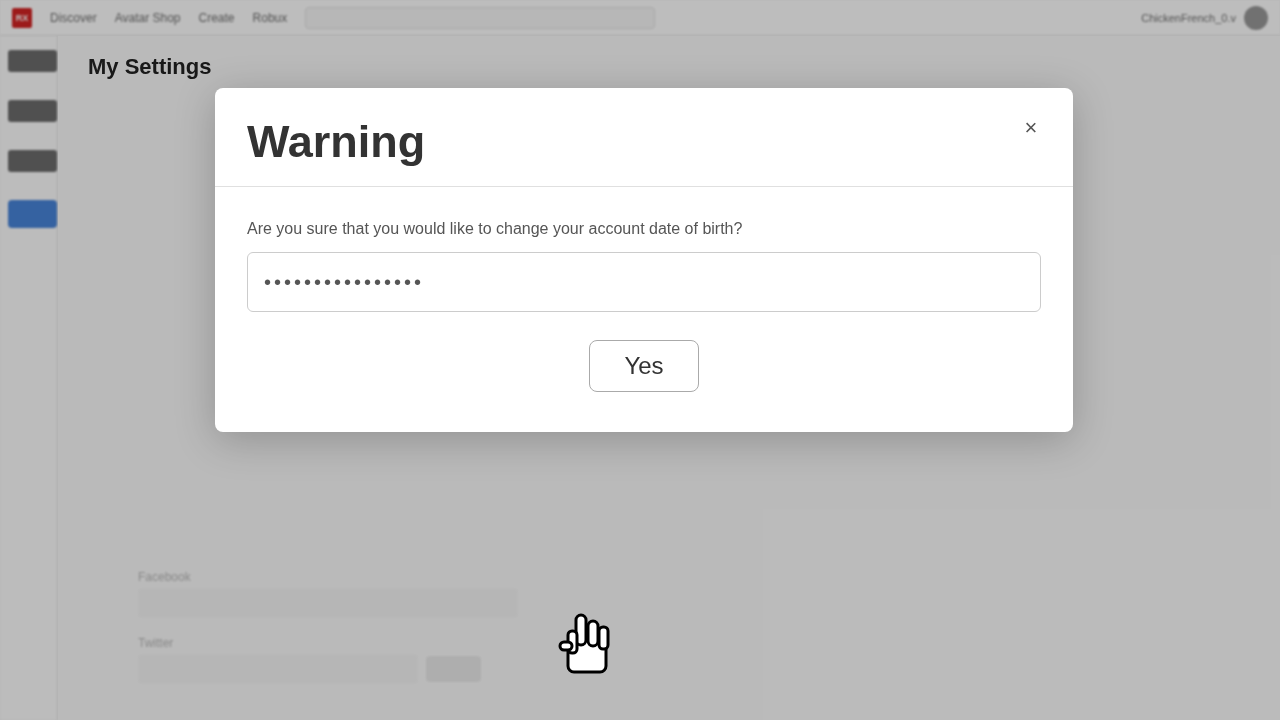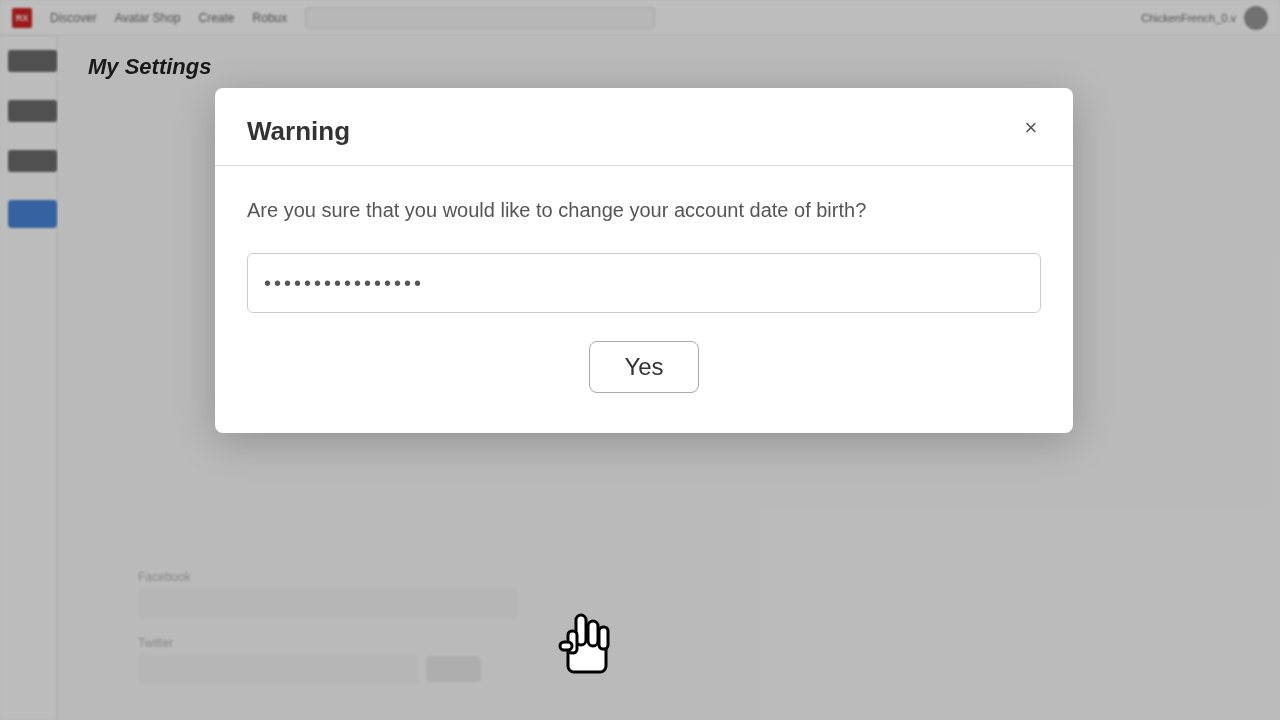--- a/index.html
+++ b/index.html
@@ -166,21 +166,21 @@
       box-shadow: 0 8px 40px rgba(0,0,0,0.22);
       overflow: hidden;
     }
 
     .modal-header {
       padding: 28px 32px 18px;
       position: relative;
     }
 
     .modal-title {
-      font-size: 26px;
+      font-size: 45px;
       font-weight: 700;
       color: #333;
     }
 
     .modal-close {
       position: absolute;
       top: 22px;
       right: 24px;
       width: 36px;
       height: 36px;
@@ -199,24 +199,24 @@
       height: 1px;
       background: #e0e0e0;
       margin: 0 0 0 0;
     }
 
     .modal-body {
       padding: 30px 32px 32px;
     }
 
     .modal-message {
-      font-size: 20px;
+      font-size: 16px;
       color: #555;
       line-height: 1.45;
-      margin-bottom: 28px;
+      margin-bottom: 12px;
     }
 
     .modal-input-wrapper {
       border: 1px solid #ccc;
       border-radius: 6px;
       padding: 0 16px;
       height: 60px;
       display: flex;
       align-items: center;
       margin-bottom: 28px;
@@ -262,21 +262,20 @@
       bottom: 38px;
       left: 558px;
     }
 
     
     .my-settings-title {
       font-size: 22px;
       font-weight: 700;
       color: #222;
       padding: 18px 30px 12px;
-      font-style: italic;
     }
 
     
     .social-row {
       margin-bottom: 16px;
     }
     .social-label {
       font-size: 12px;
       color: #888;
       margin-bottom: 4px;

